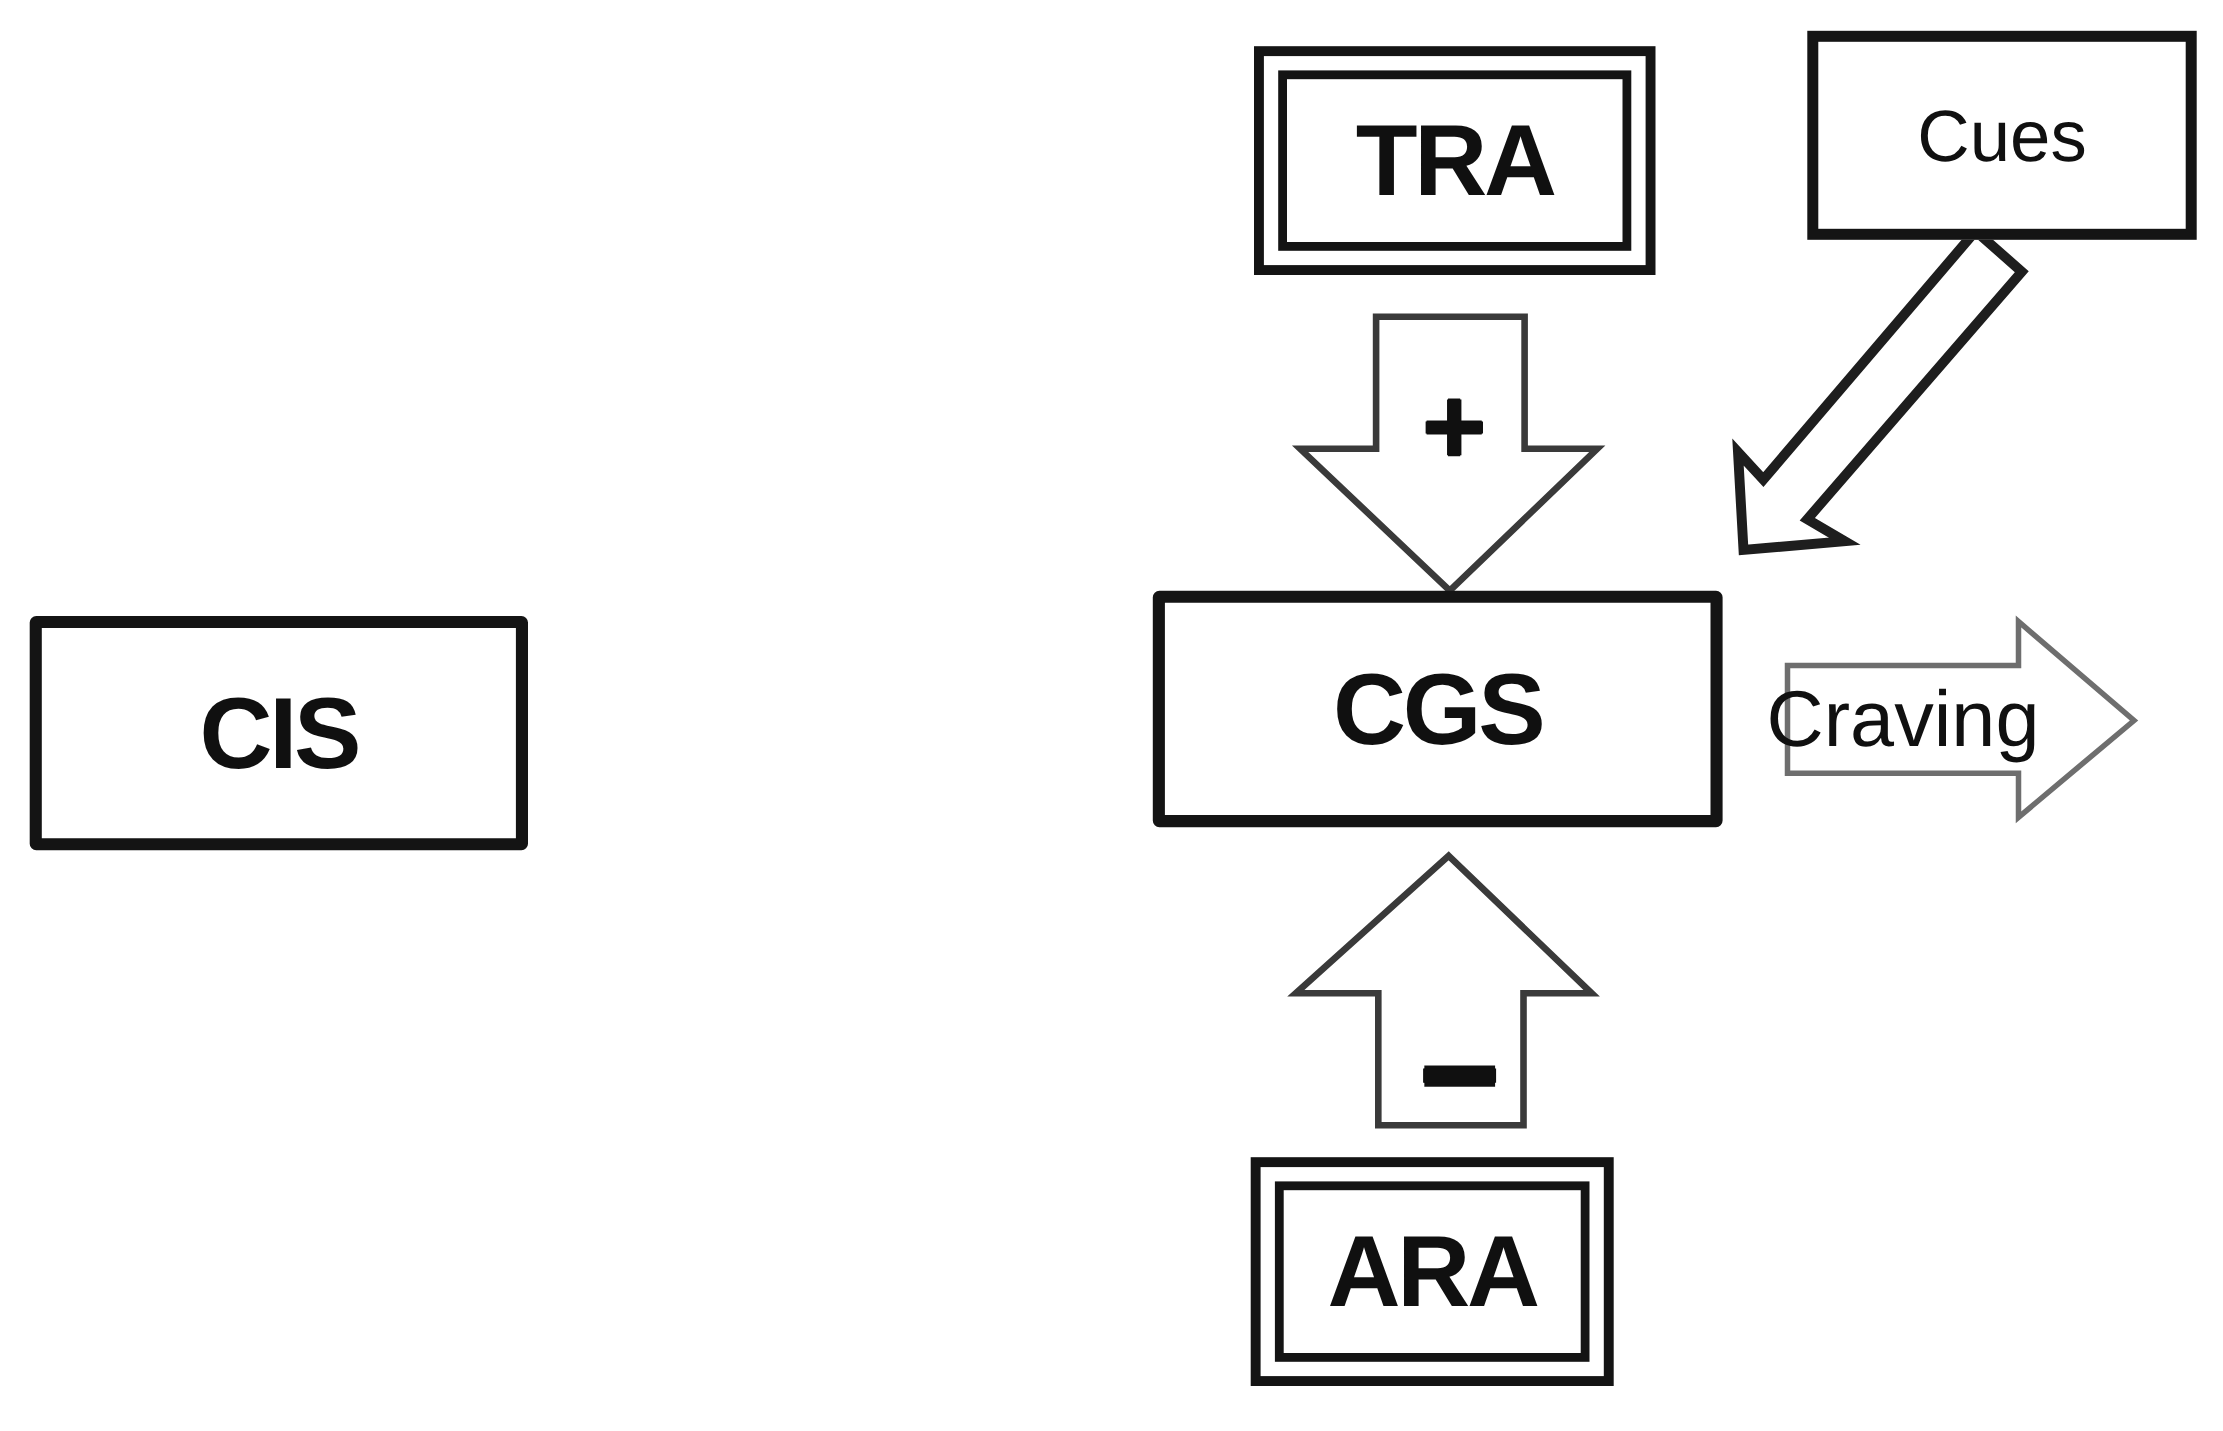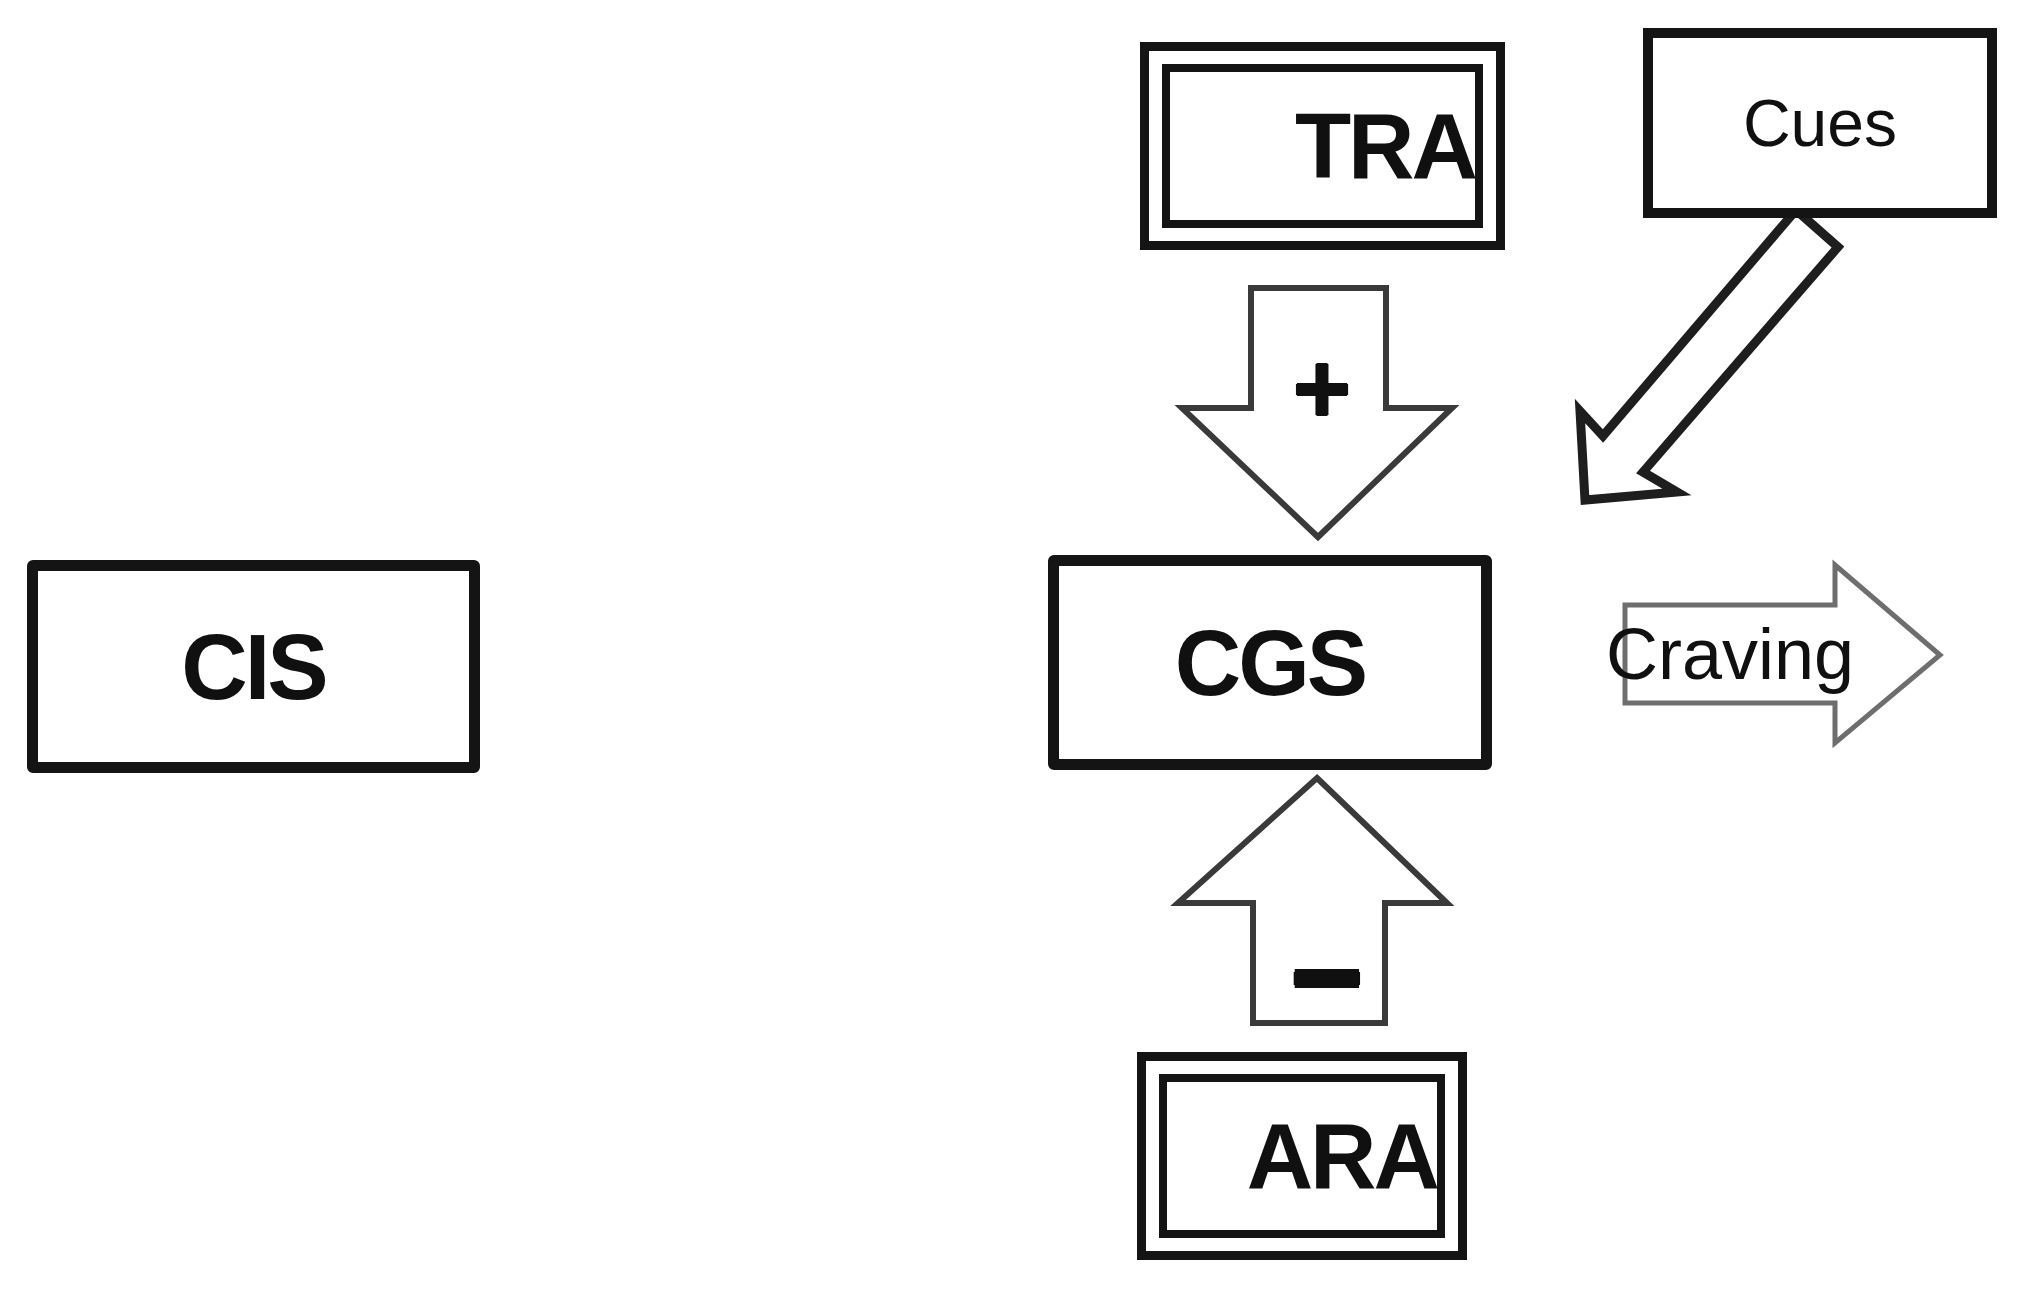--- a/index.html
+++ b/index.html
@@ -26,21 +26,21 @@
     border:10px solid var(--box_border,#141414);
   }
   .double{
     border:9px solid var(--box_border,#141414);
     padding:13px;
   }
   .double .inner{
     width:100%;height:100%;
     box-sizing:border-box;
     border:8px solid var(--box_border,#141414);
-    display:flex;align-items:center;justify-content:flex-end;
+    display:flex;align-items:center;justify-content:center;
   }
   .big-label{
     font-weight:bold;
     font-size:92px;
     letter-spacing:-3px;
     line-height:1;
     color:var(--text,#101010);
   }
   .cues-label{
     font-size:66px;
@@ -86,21 +86,21 @@
 
     <polygon points="1796,210 1603,436 1580,411 1585,500 1677,492 1643,472 1838,247" fill="#ffffff" stroke-width="9" stroke-linejoin="miter" stroke="#1e1e1e"></polygon>
 
     <polygon points="1625,605 1835,605 1835,565 1940,655 1835,743 1835,703 1625,703" fill="#ffffff" stroke-width="5" stroke-linejoin="miter" stroke="#6e6e6e"></polygon>
   </svg>
 
   <div class="box rounded" style="left:27px;top:560px;width:453px;height:213px;">
     <span class="big-label">CIS</span>
   </div>
 
-  <div class="box rounded" style="left:1048px;top:555px;width:444px;height:215px;">
+  <div class="box rounded" style="left:1048px;top:537px;width:518px;height:215px;">
     <span class="big-label">CGS</span>
   </div>
 
   <div class="box double" style="left:1140px;top:42px;width:365px;height:208px;">
     <div class="inner">
       <span class="big-label">TRA</span>
     </div>
   </div>
 
   <div class="box double" style="left:1137px;top:1052px;width:330px;height:208px;">

